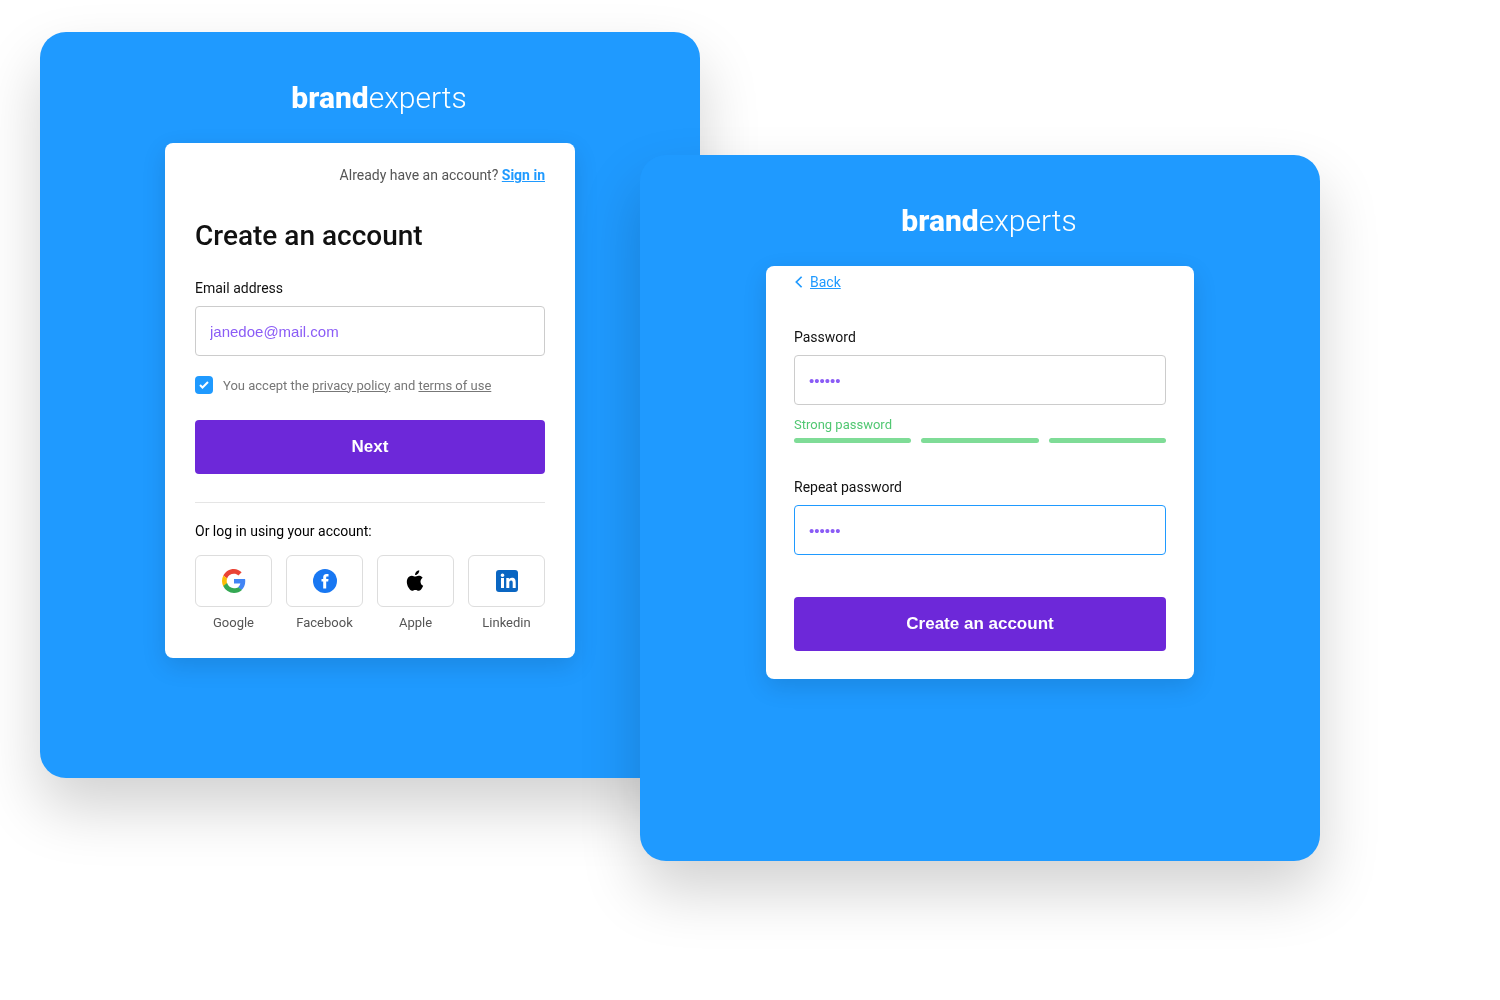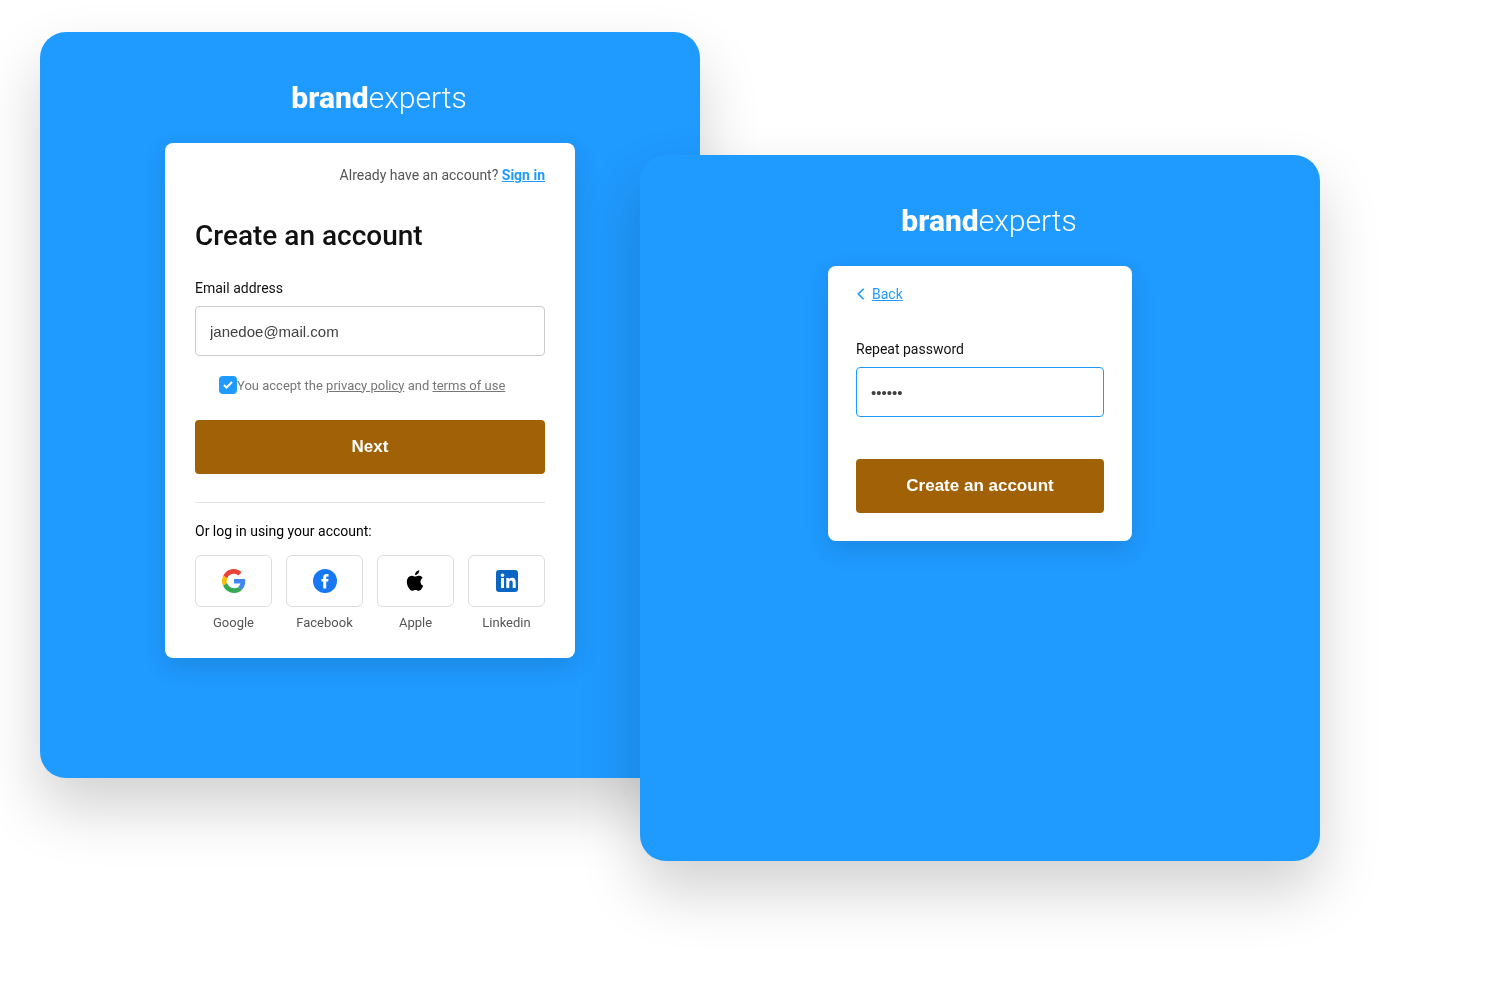--- a/index.html
+++ b/index.html
@@ -43,22 +43,22 @@
     background: #fff;
     border-radius: 8px;
     margin: 28px auto 0;
     box-shadow: 0 8px 24px rgba(0,0,0,0.12);
   }
   .card-left {
     width: 410px;
     padding: 24px 30px 28px;
   }
   .card-right {
-    width: 304px;
-    padding: 20px 28px 28px;
+    width: 428px;
+    padding: 8px 28px 28px;
   }
   .topline {
     text-align: right;
     font-size: 14px;
     color: #555;
   }
   .topline a {
     color: #1f9aff;
     text-decoration: underline;
     font-weight: 700;
@@ -76,50 +76,50 @@
     color: #111;
     margin-bottom: 10px;
   }
   .text-input {
     width: 100%;
     height: 50px;
     border: 1px solid #ccc;
     border-radius: 4px;
     padding: 0 14px;
     font-size: 15px;
-    color: #404040;
+    color: #8b5cf6;
     outline: none;
   }
   .text-input.focused {
     border: 1px solid #1f9aff;
   }
   .terms-row {
     display: flex;
     align-items: center;
+    gap: 10px;
     margin-top: 20px;
     font-size: 13px;
     color: #777;
-    margin-left: 24px;
   }
   .checkbox {
     width: 18px;
     height: 18px;
     background: #1f9aff;
     border-radius: 4px;
     display: flex;
     align-items: center;
     justify-content: center;
     flex-shrink: 0;
   }
   .checkbox svg { width: 12px; height: 12px; }
   .terms-row a { color: #777; text-decoration: underline; }
   .primary-btn {
     width: 100%;
     height: 54px;
-    background: #a16207;
+    background: #6d28d9;
     color: #fff;
     border: none;
     border-radius: 4px;
     font-size: 17px;
     font-weight: 600;
     cursor: pointer;
     margin-top: 26px;
   }
   .divider {
     border: none;
@@ -269,20 +269,30 @@
   </div>
 
   <div class="card card-right">
     <a class="back-link">
       <svg viewBox="0 0 10 16">
           <path fill="none" stroke="#1f9aff" stroke-width="2" d="M8 2L2 8l6 6"></path>
         </svg>
       <span>Back</span>
     </a>
 
+    <div class="section-gap">
+      <label class="field-label">Password</label>
+      <input type="password" class="text-input" value="••••••" style="">
+      <div class="strength-label">Strong password</div>
+      <div class="strength-bar">
+        <div class="strength-seg"></div>
+        <div class="strength-seg"></div>
+        <div class="strength-seg"></div>
+      </div>
+    </div>
 
     <div class="section-gap">
       <label class="field-label">Repeat password</label>
       <input type="password" class="text-input focused" value="••••••" style="">
     </div>
 
     <button class="primary-btn">Create an account</button>
   </div>
 </div>
 

